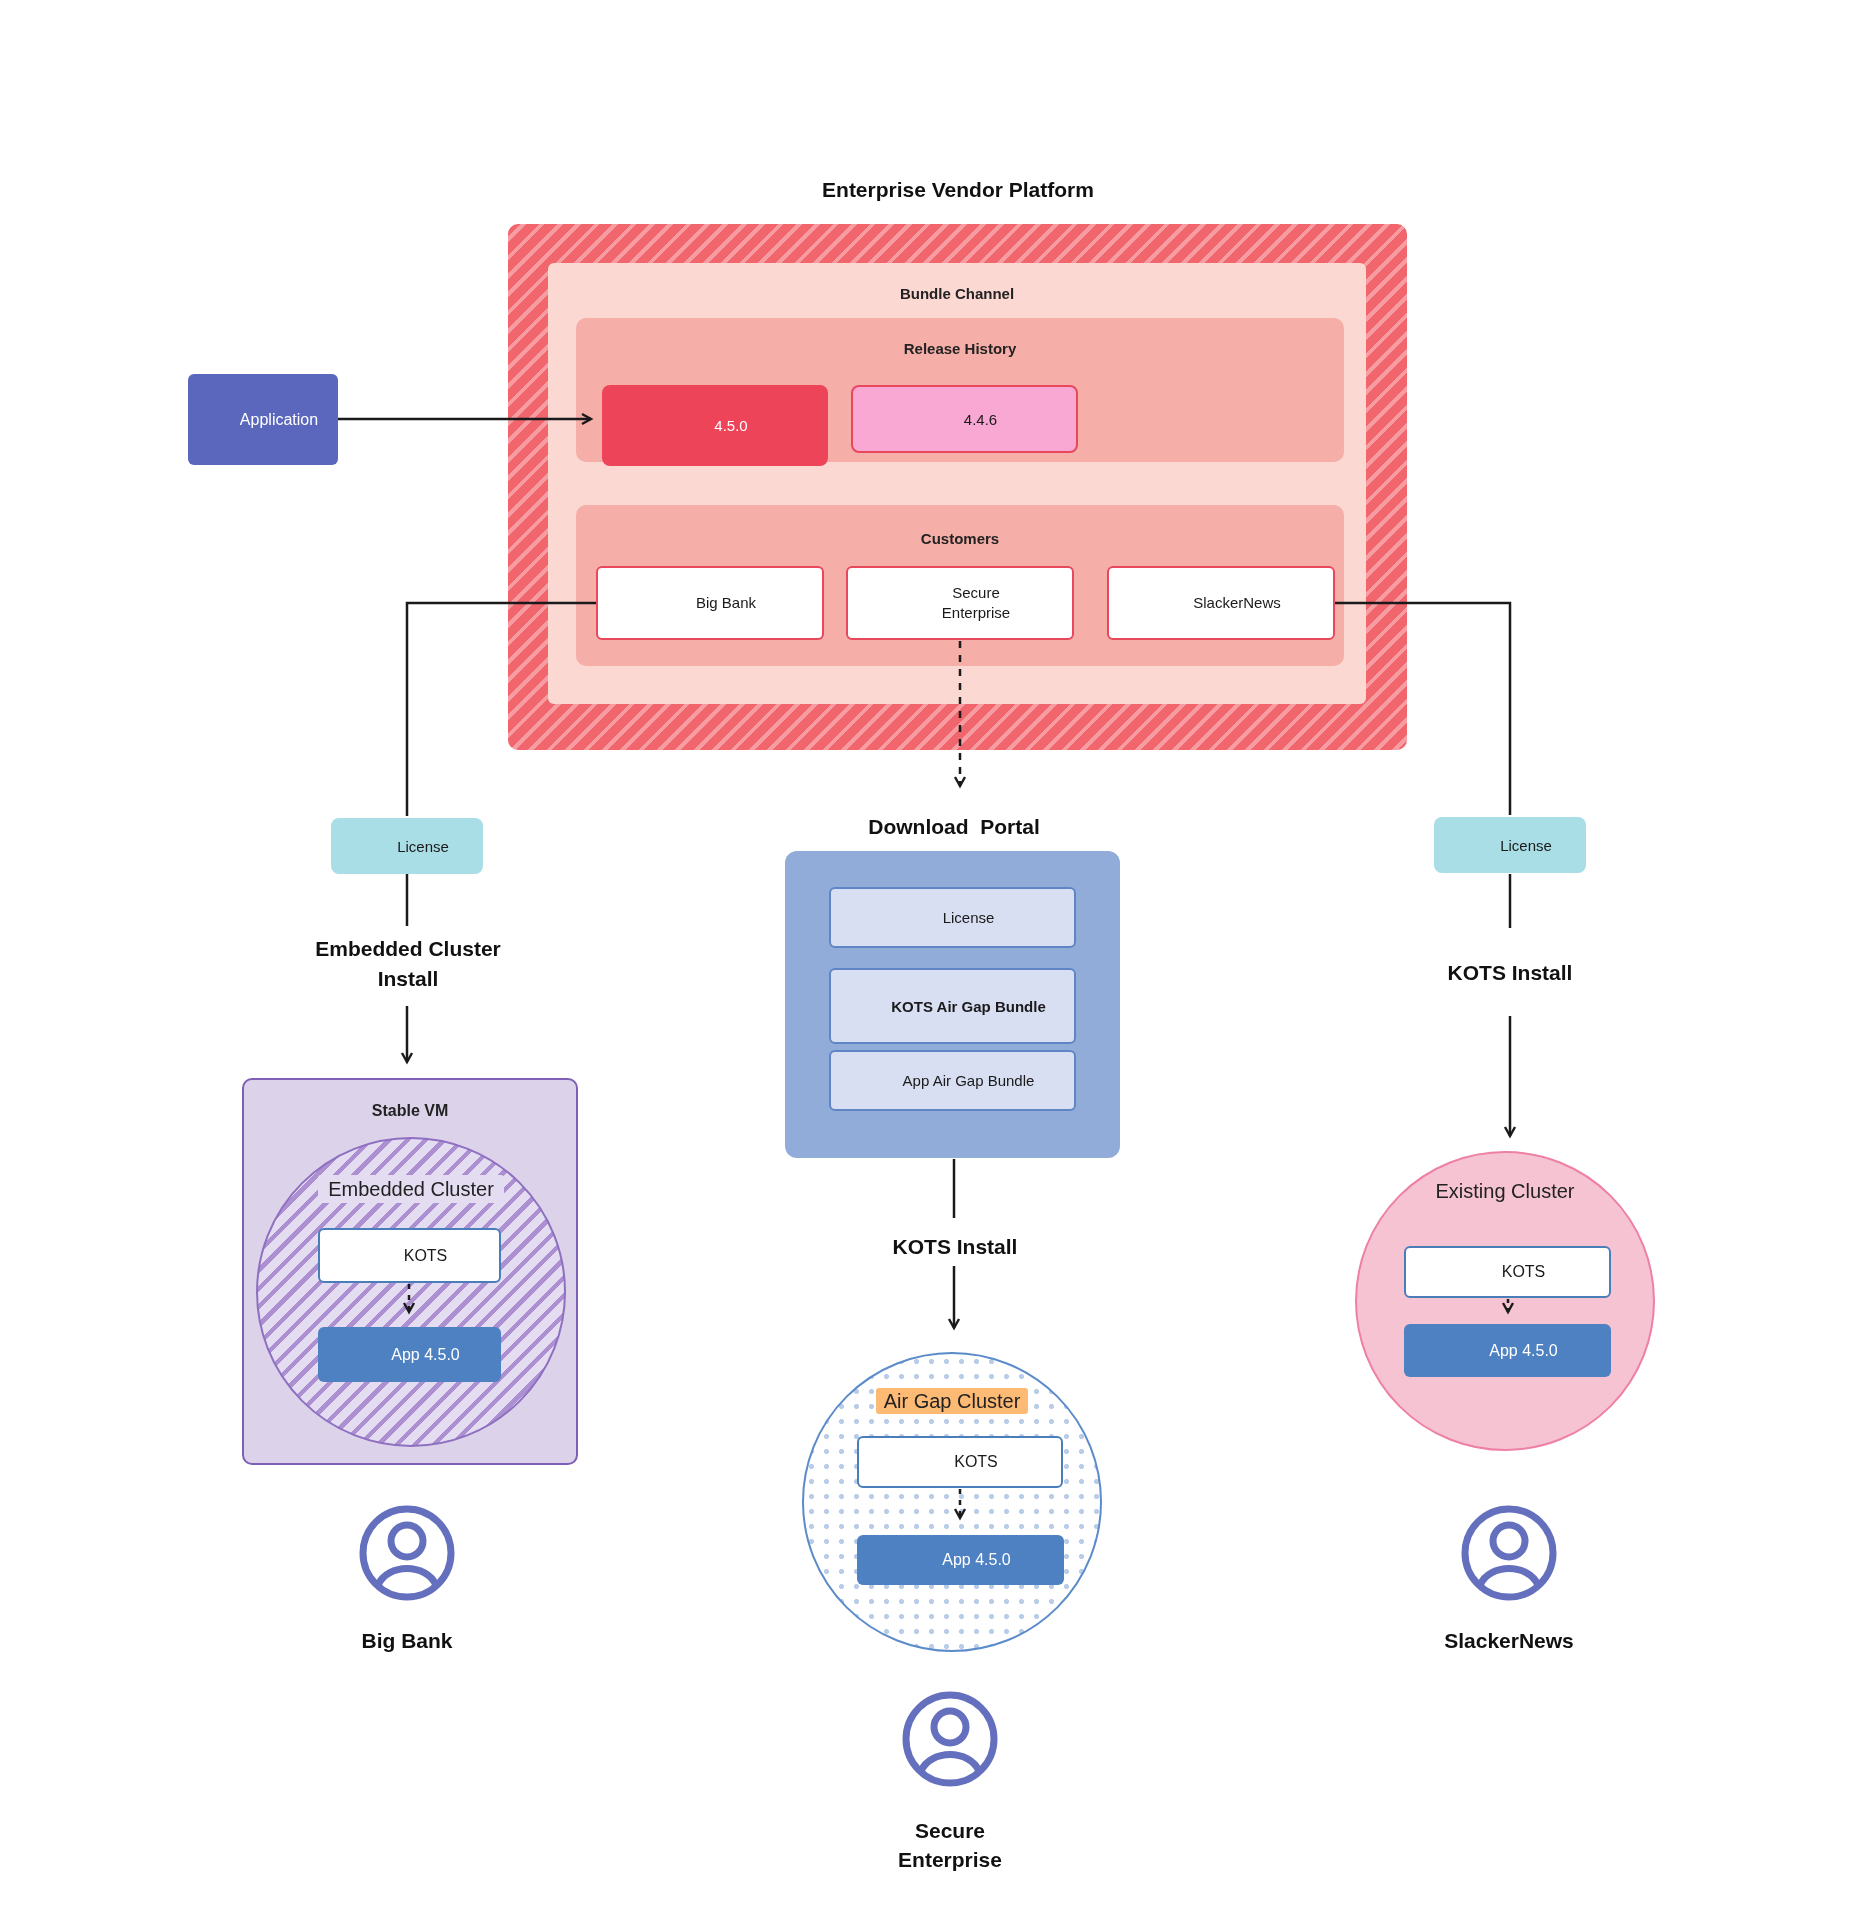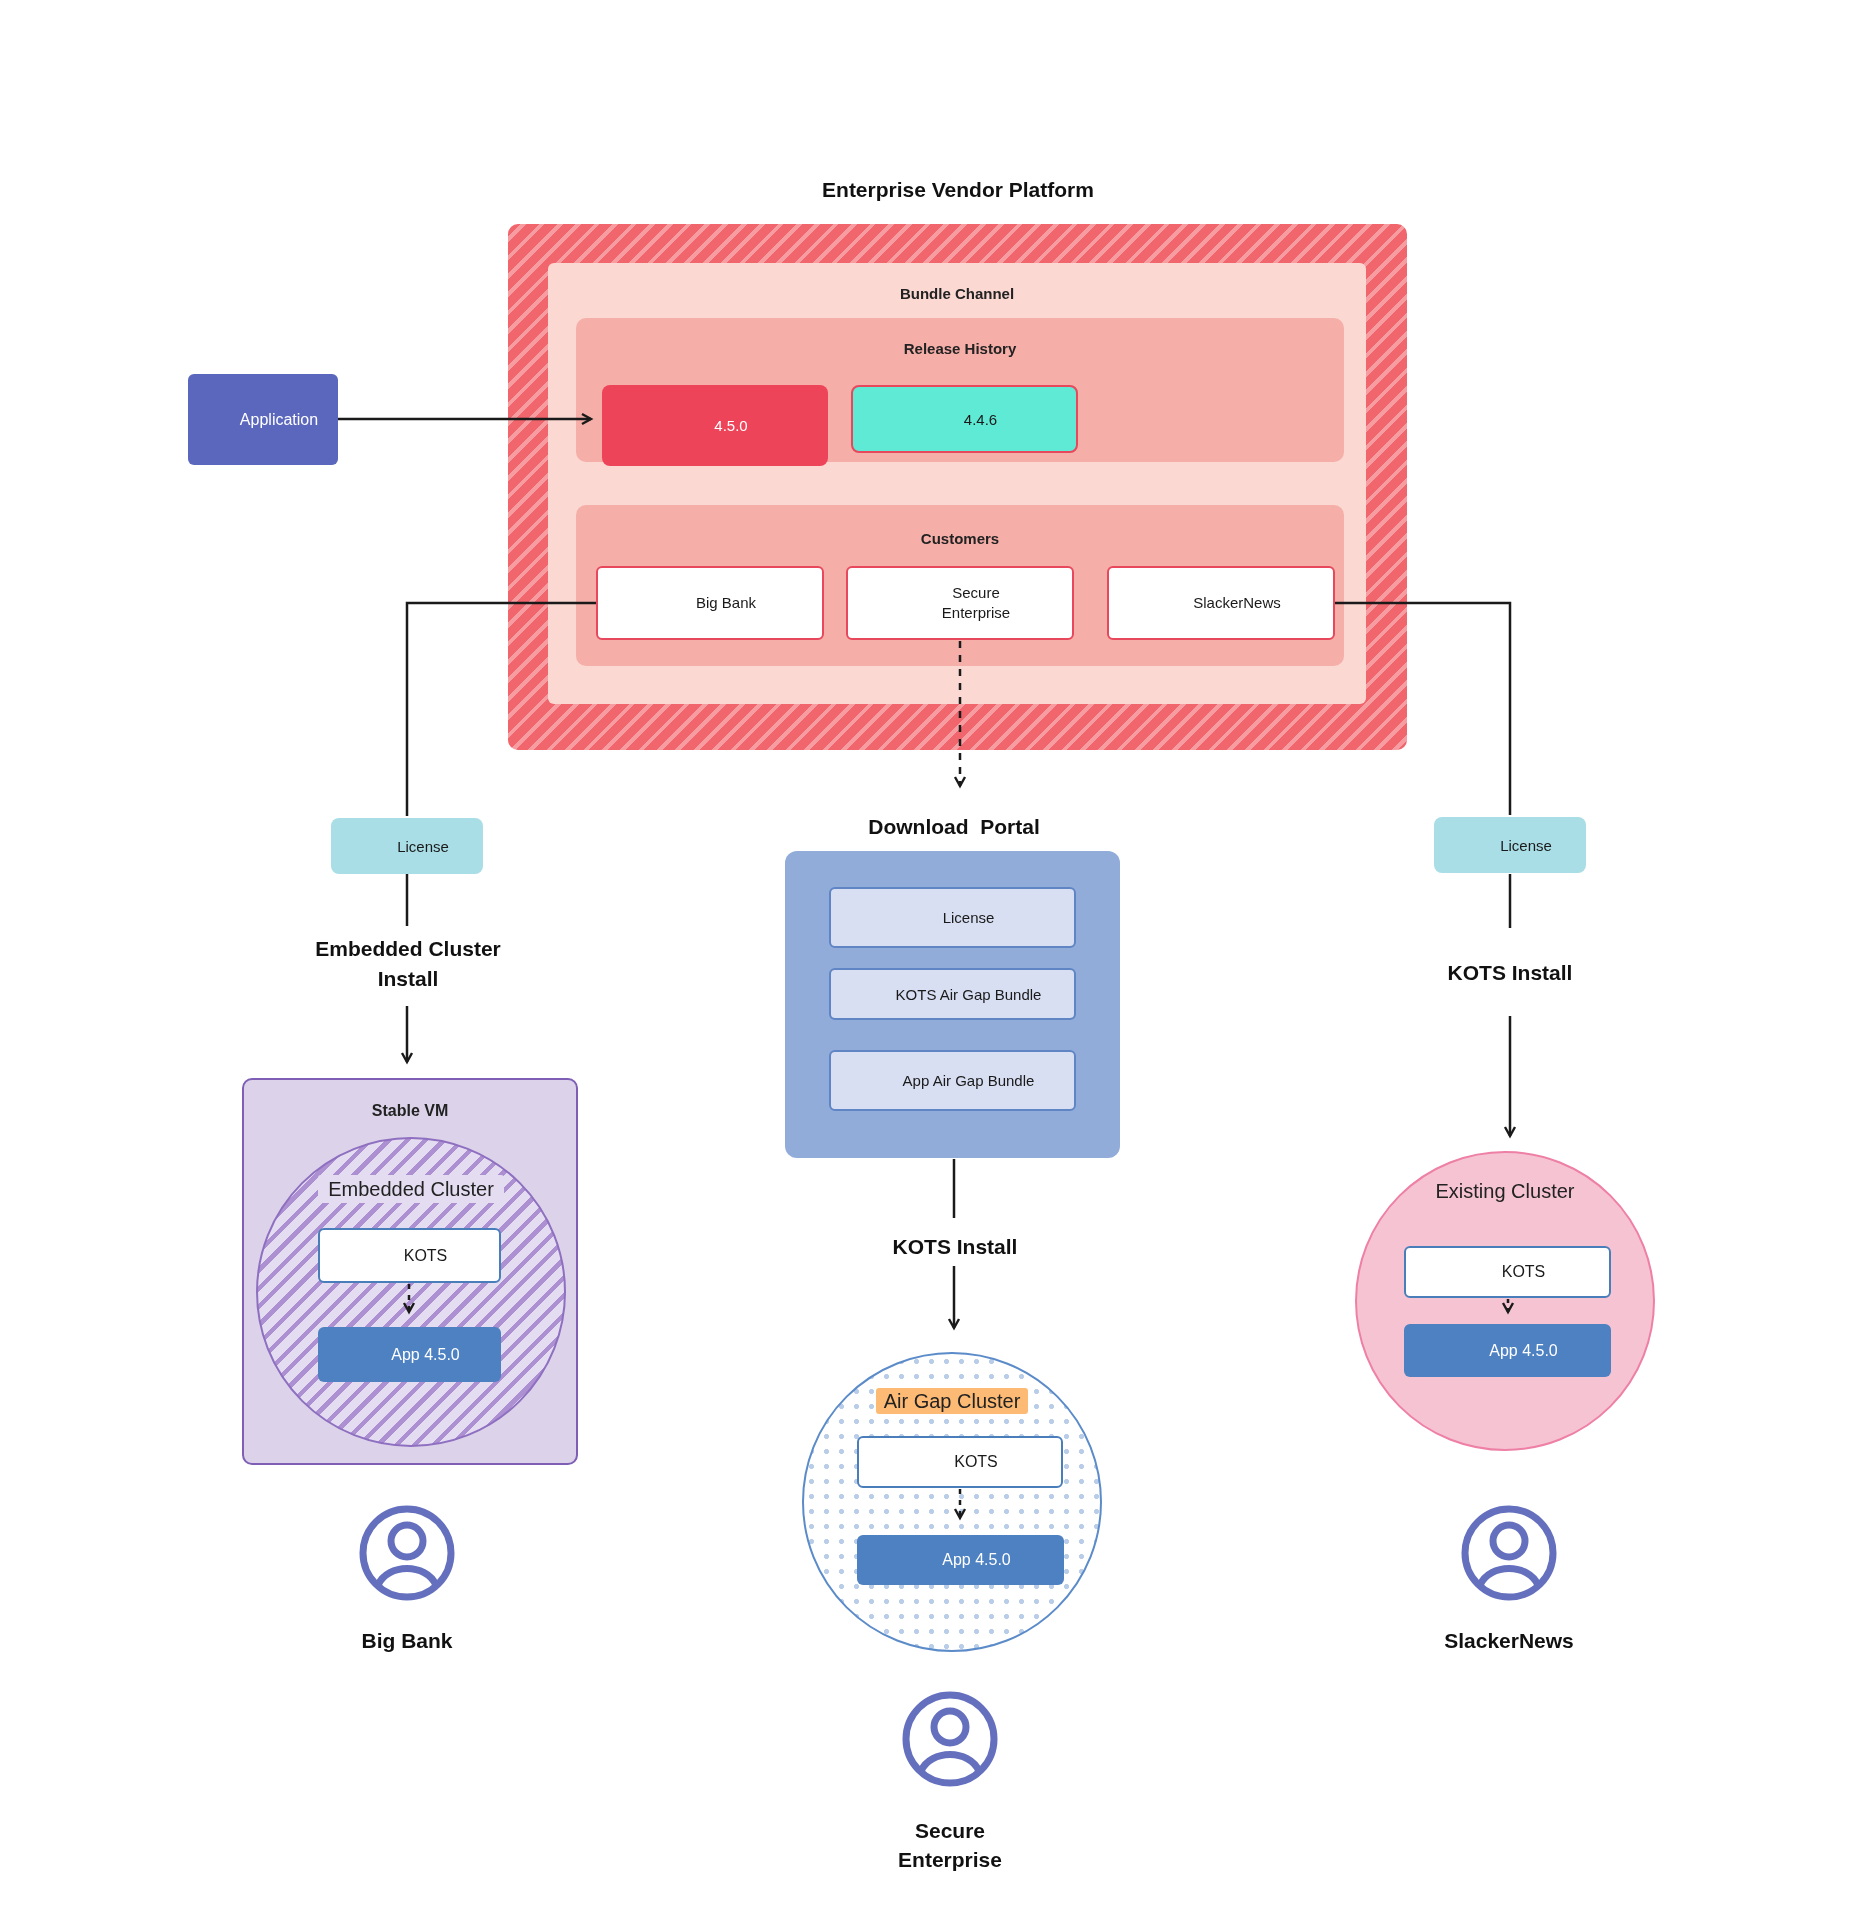--- a/index.html
+++ b/index.html
@@ -16,21 +16,21 @@
 
   
   .platform{
     border-radius:10px;
     background:repeating-linear-gradient(135deg,#F1656D 0px,#F1656D 9px,#F79CA1 9px,#F79CA1 13px);
   }
   .stable{background:#FBD8D2;border-radius:6px;}
   .pinkSection{background:#F6AEA8;border-radius:10px;}
   .sectionLabel{font-size:15px;font-weight:700;color:#222;}
   .relHi{background:#EE4459;border-radius:8px;color:#ffffff;font-size:15px;}
-  .relWhite{background:#5eead4;border:2px solid #E8485C;border-radius:8px;font-size:15px;}
+  .relWhite{background:#f9a8d4;border:2px solid #E8485C;border-radius:8px;font-size:15px;}
   .custBox{background:#ffffff;border:2px solid #E8485C;border-radius:6px;font-size:15px;line-height:1.35;}
   .wrapNarrow{display:inline-block;max-width:110px;}
 
   .appBox{background:#5A67BC;border-radius:6px;color:#ffffff;font-size:16px;}
 
   .license{background:#A9DEE6;border-radius:8px;font-size:15px;}
 
   .bigText{font-size:21px;font-weight:700;color:#111;line-height:1.45;}
 
   
@@ -100,21 +100,21 @@
   <div class="abs linusVm" style="left:242px;top:1078px;width:336px;height:387px;"></div>
   <div class="abs vmLabel lbl" style="left:242px;top:1102px;width:336px;">Stable VM</div>
   <div class="abs ecCircle" style="left:256px;top:1137px;width:310px;height:310px;"></div>
   <div class="abs circleLabel lbl" style="left:276px;top:1178px;width:270px;"><span class="chipPurple">Embedded Cluster</span></div>
   <div class="abs box kotsBox" style="left:318px;top:1228px;width:183px;height:55px;">KOTS</div>
   <div class="abs box appNode" style="left:318px;top:1327px;width:183px;height:55px;">App 4.5.0</div>
 
   <div class="abs bigText lbl pre" style="left:804px;top:812px;width:300px;">Download  Portal</div>
   <div class="abs portal" style="left:785px;top:851px;width:335px;height:307px;"></div>
   <div class="abs box portalItem" style="left:829px;top:887px;width:247px;height:61px;">License</div>
-  <div class="abs box portalItem" style="left:829px;top:968px;width:247px;height:52px;">KOTS Air Gap Bundle</div>
+  <div class="abs box portalItem" style="left:829px;top:968px;width:247px;height:76px;font-weight:bold;">KOTS Air Gap Bundle</div>
   <div class="abs box portalItem" style="left:829px;top:1050px;width:247px;height:61px;">App Air Gap Bundle</div>
   <div class="abs bigText lbl" style="left:835px;top:1232px;width:240px;">KOTS Install</div>
 
   <div class="abs agCircle" style="left:802px;top:1352px;width:300px;height:300px;"></div>
   <div class="abs circleLabel lbl" style="left:822px;top:1390px;width:260px;"><span class="chipWhite">Air Gap Cluster</span></div>
   <div class="abs box kotsBox" style="left:857px;top:1436px;width:206px;height:52px;">KOTS</div>
   <div class="abs box appNode" style="left:857px;top:1535px;width:207px;height:50px;">App 4.5.0</div>
 
   <div class="abs box license" style="left:1434px;top:817px;width:152px;height:56px;">License</div>
   <div class="abs bigText lbl" style="left:1390px;top:958px;width:240px;">KOTS Install</div>

